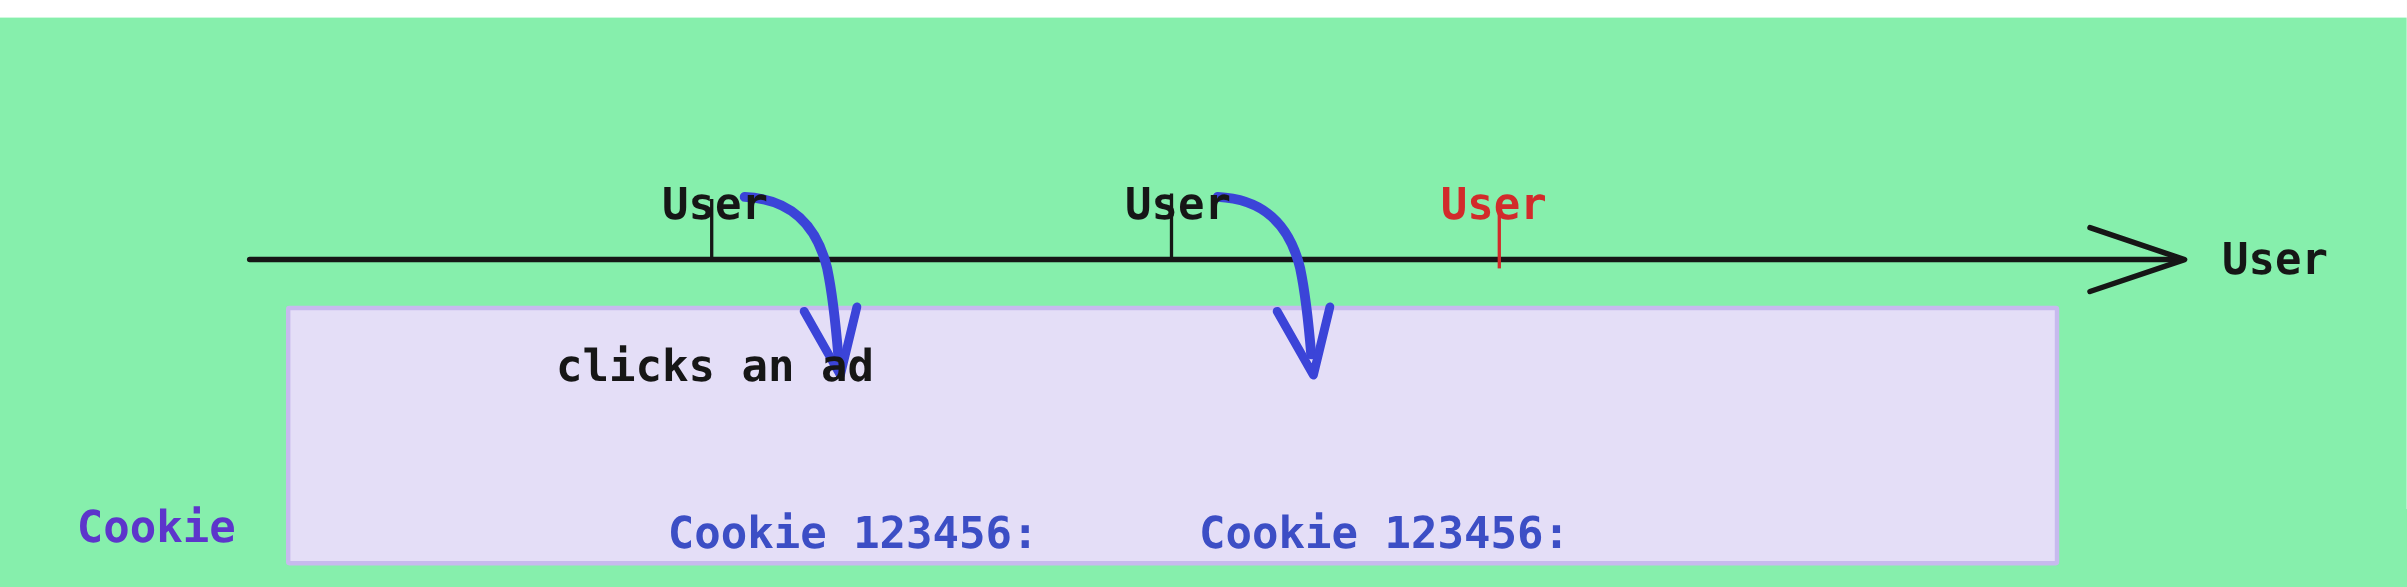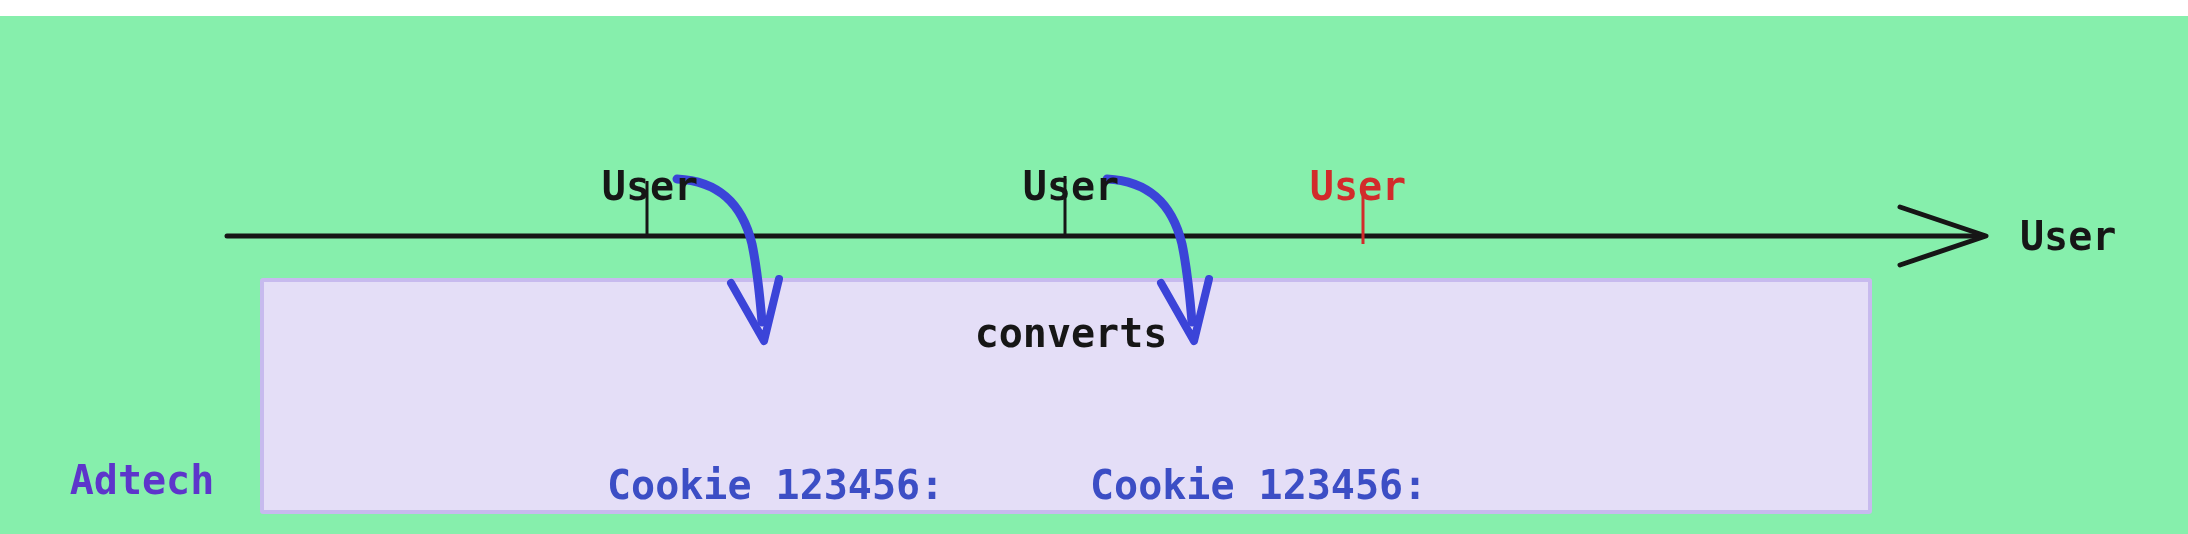--- a/index.html
+++ b/index.html
@@ -71,35 +71,35 @@
 
     <path d="M 677 163 C 718 165 742 187 752 228 C 757 252 760 282 762 306" fill="none" stroke="#3b44d8" stroke-width="9" stroke-linecap="round"></path>
     <polyline points="731,267 764,325 779,263" fill="none" stroke="#3b44d8" stroke-width="8" stroke-linecap="round" stroke-linejoin="round"></polyline>
 
     <path d="M 1107 163 C 1148 165 1172 187 1182 228 C 1187 252 1190 282 1192 306" fill="none" stroke="#3b44d8" stroke-width="9" stroke-linecap="round"></path>
     <polyline points="1161,267 1194,325 1209,263" fill="none" stroke="#3b44d8" stroke-width="8" stroke-linecap="round" stroke-linejoin="round"></polyline>
   </svg>
 
   <div class="label event-label" style="left:650px;top:48px;">
     <span class="line">User</span>
+    <span class="line">clicks an ad</span>
   </div>
 
   <div class="label event-label" style="left:1071px;top:48px;">
     <span class="line">User</span>
-    <span class="line">converts</span>
   </div>
 
   <div class="label event-label red" style="left:1358px;top:48px;">
     <span class="line">User</span>
   </div>
 
   <div class="label time-label" style="left:2020px;top:197px;">User</div>
 
   <div class="label adtech-label" style="left:142px;top:327px;">
-    <span class="line">Adtech</span>
+    <span class="line">Cookie</span>
     
   </div>
 
   <div class="label cookie-label" style="left:607px;top:344px;">
     <span class="line">Cookie 123456:</span>
     
   </div>
 
   <div class="label cookie-label" style="left:1090px;top:344px;">
     <span class="line">Cookie 123456:</span>

